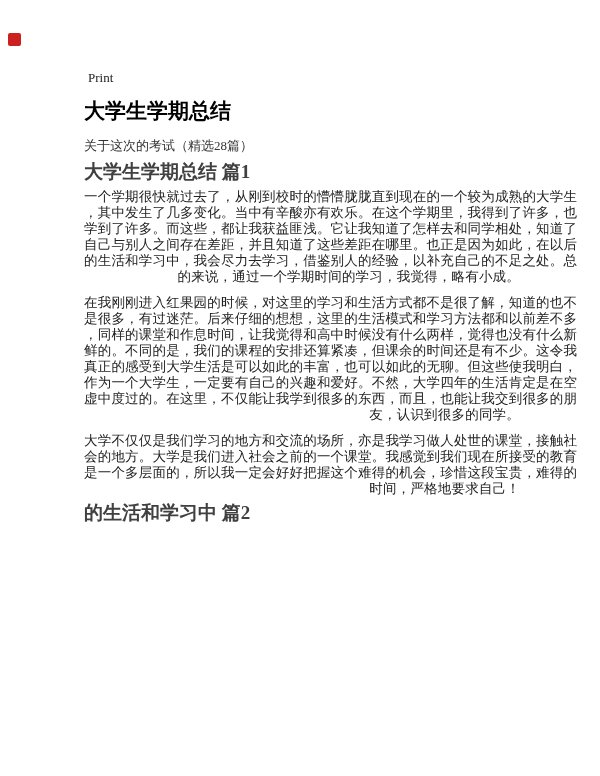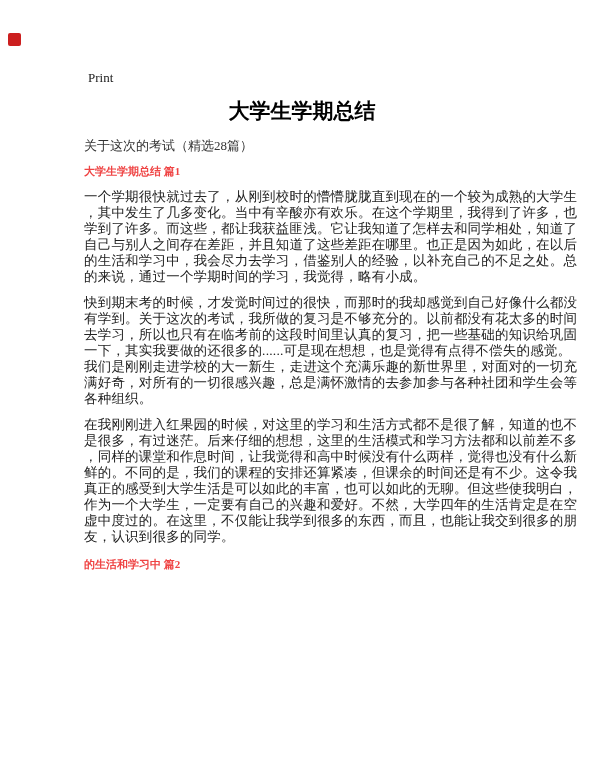--- a/index.html
+++ b/index.html
@@ -34,43 +34,43 @@
     position: absolute;
     left: 84px;
     top: 98px;
     width: 436px;
   }
   .doc-title {
     font-size: 21px;
     line-height: 26px;
     font-weight: bold;
     color: #000000;
-    text-align: center;
     margin: 0 0 13px 0;
   }
   .subtitle {
     font-size: 13px;
     line-height: 17px;
     color: #333333;
     margin: 0 0 8px 0;
   }
   .sec-heading {
-    font-size: 11px;
+    font-size: 19px;
     line-height: 19px;
     font-weight: bold;
-    color: #ef4444;
+    color: #404040;
     margin: 4px 0 8px 0;
   }
   .para {
     font-size: 13.5px;
     line-height: 16px;
     color: #222222;
     margin: 0 0 10px 0;
     white-space: pre;
     letter-spacing: 0.2px;
+    text-align: right;
   }
   .para.last-of-section { margin-bottom: 6px; }
 </style>
 </head>
 <body>
 
 <div class="page">
 
   <div class="logo" style="background: rgb(204, 31, 31);"></div>
 
@@ -83,35 +83,32 @@
     <div class="subtitle">关于这次的考试（精选28篇）</div>
 
     <div>
       <div class="sec-heading">大学生学期总结 篇1</div>
       <p class="para">一个学期很快就过去了，从刚到校时的懵懵胧胧直到现在的一个较为成熟的大学生
 ，其中发生了几多变化。当中有辛酸亦有欢乐。在这个学期里，我得到了许多，也
 学到了许多。而这些，都让我获益匪浅。它让我知道了怎样去和同学相处，知道了
 自己与别人之间存在差距，并且知道了这些差距在哪里。也正是因为如此，在以后
 的生活和学习中，我会尽力去学习，借鉴别人的经验，以补充自己的不足之处。总
 的来说，通过一个学期时间的学习，我觉得，略有小成。</p>
-      <p class="para">快到期末考的时候，才发觉时间过的很快，而那时的我却感觉到自己好像什么都没
-有学到。关于这次的考试，我所做的复习是不够充分的。以前都没有花太多的时间
-去学习，所以也只有在临考前的这段时间里认真的复习，把一些基础的知识给巩固
-一下，其实我要做的还很多的......可是现在想想，也是觉得有点得不偿失的感觉。
-我们是刚刚走进学校的大一新生，走进这个充满乐趣的新世界里，对面对的一切充
-满好奇，对所有的一切很感兴趣，总是满怀激情的去参加参与各种社团和学生会等
-各种组织。</p>
       <p class="para">在我刚刚进入红果园的时候，对这里的学习和生活方式都不是很了解，知道的也不
 是很多，有过迷茫。后来仔细的想想，这里的生活模式和学习方法都和以前差不多
 ，同样的课堂和作息时间，让我觉得和高中时候没有什么两样，觉得也没有什么新
 鲜的。不同的是，我们的课程的安排还算紧凑，但课余的时间还是有不少。这令我
 真正的感受到大学生活是可以如此的丰富，也可以如此的无聊。但这些使我明白，
 作为一个大学生，一定要有自己的兴趣和爱好。不然，大学四年的生活肯定是在空
 虚中度过的。在这里，不仅能让我学到很多的东西，而且，也能让我交到很多的朋
 友，认识到很多的同学。</p>
+      <p class="para last-of-section">大学不仅仅是我们学习的地方和交流的场所，亦是我学习做人处世的课堂，接触社
+会的地方。大学是我们进入社会之前的一个课堂。我感觉到我们现在所接受的教育
+是一个多层面的，所以我一定会好好把握这个难得的机会，珍惜这段宝贵，难得的
+时间，严格地要求自己！</p>
     </div>
 
     <div>
       <div class="sec-heading">的生活和学习中 篇2</div>
     </div>
 
   </div>
 </div>
 
 </body></html>

